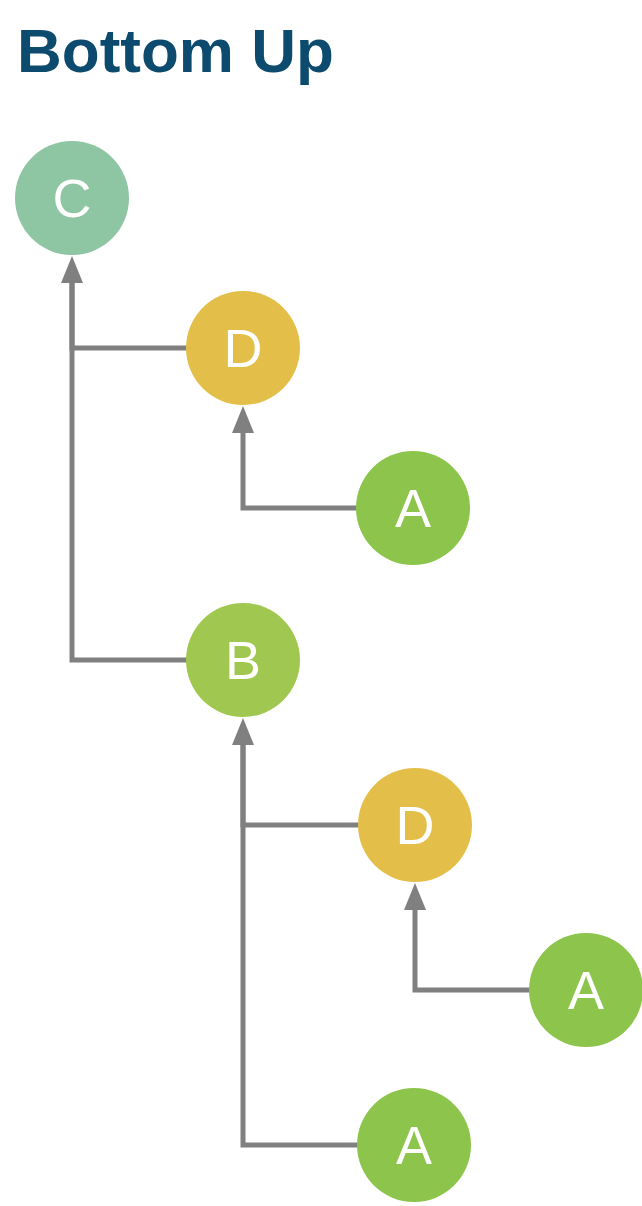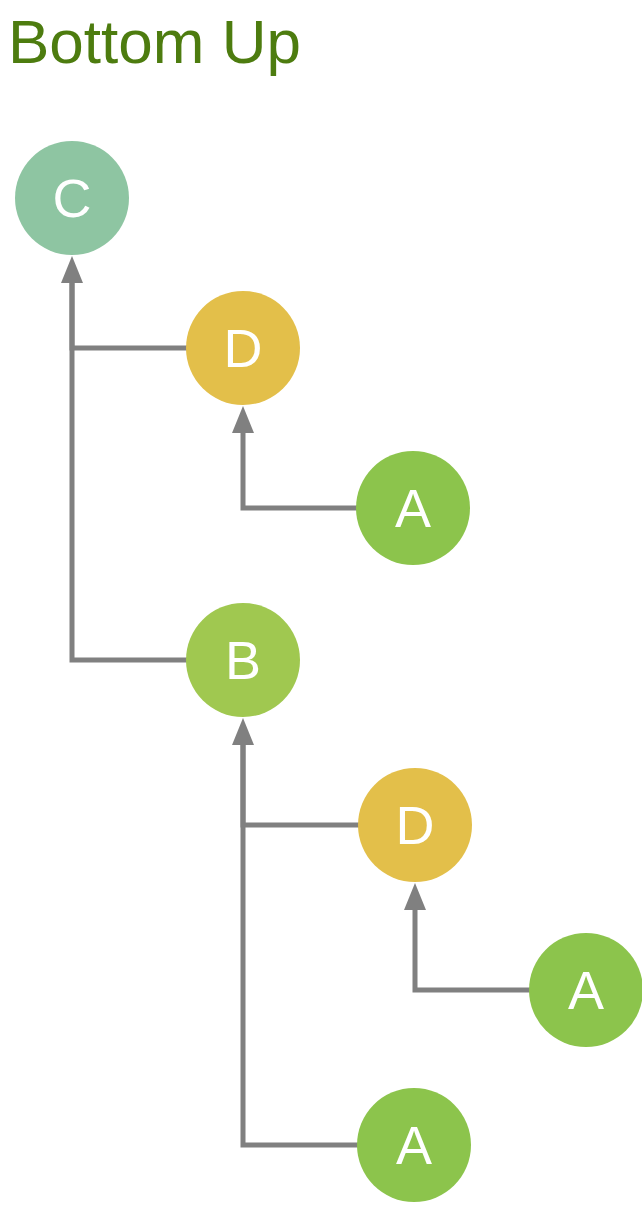--- a/index.html
+++ b/index.html
@@ -12,26 +12,26 @@
     position: relative;
     width: 642px;
     height: 1206px;
     background: #ffffff;
     overflow: hidden;
   }
   .page-title {
     position: absolute;
     left: 8px;
     top: 6px;
-    margin: 0;
+    margin: 9px;
     font-size: 62px;
     line-height: 1.15;
-    font-weight: 400;
+    font-weight: 700;
     letter-spacing: 0px;
-    color: #4d7c0f;
+    color: #0c4a6e;
     font-family: "Liberation Sans", sans-serif;
   }
   .edges-layer {
     position: absolute;
     left: 0;
     top: 0;
     width: 642px;
     height: 1206px;
   }
   .node {

